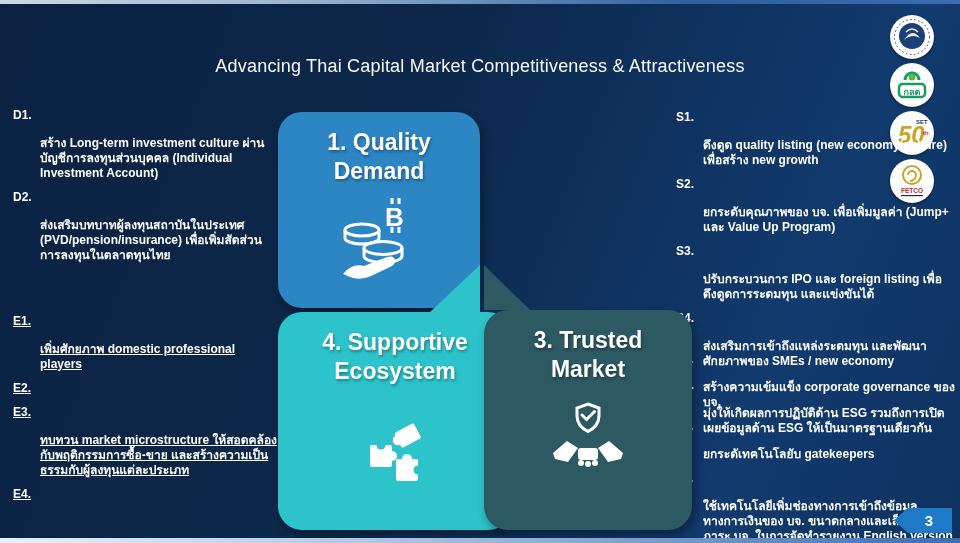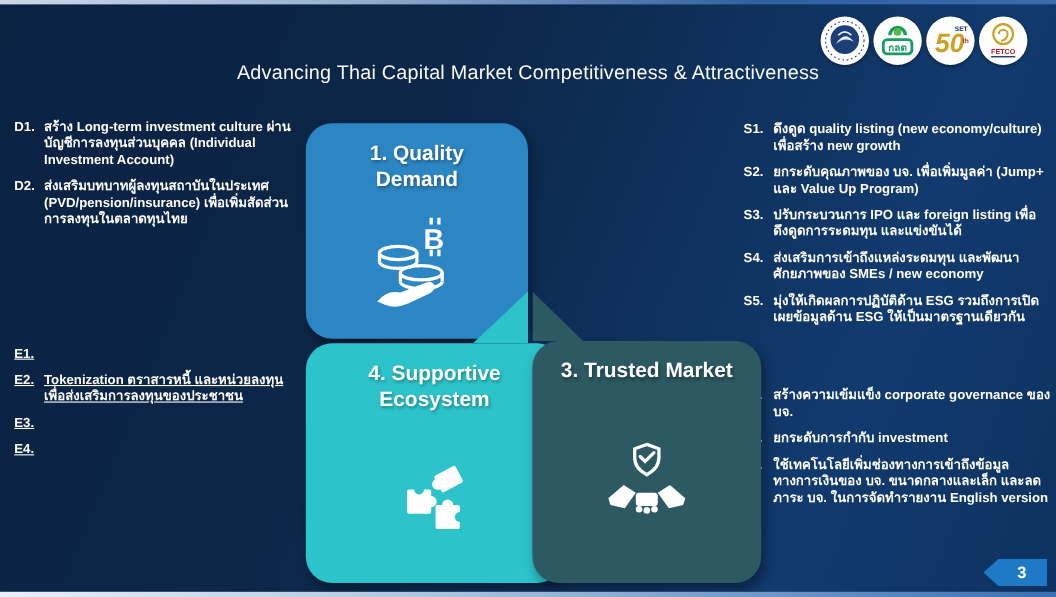--- a/index.html
+++ b/index.html
@@ -6,50 +6,50 @@
   .slide{
     position:relative;width:960px;height:543px;overflow:hidden;
     background:linear-gradient(112deg,#0a2142 0%,#0c2749 38%,#113a6e 78%,#0e3260 100%);
     font-family:"Liberation Sans","DejaVu Sans",sans-serif;
   }
   .strip-top{position:absolute;top:0;left:0;right:0;height:4px;
     background:linear-gradient(90deg,#ccd8e7,#9db5d1 30%,#30609f 72%,#3a6cae);}
   .strip-bottom{position:absolute;bottom:0;left:0;right:0;height:5px;
     background:linear-gradient(90deg,#e9f0f8,#abc3de 42%,#3a6fb3);}
 
-  .logos{position:absolute;top:15px;right:26px;display:flex;gap:4px;}
+  .logos{position:absolute;top:15px;right:26px;display:flex;gap:4px;flex-direction:column;}
   .logo{width:44px;height:44px;border-radius:50%;background:#fff;
     display:flex;align-items:center;justify-content:center;box-shadow:0 1px 3px rgba(0,0,0,.45);}
 
   .title{position:absolute;top:56px;left:0;right:0;text-align:center;
     color:#f8fbff;font-size:18px;letter-spacing:.2px;}
 
   .col{position:absolute;color:#fff;font-size:12px;line-height:1.25;font-weight:700;}
   .left-col{left:13px;width:266px;}
   .right-col{left:676px;width:282px;}
   .grp-demand{top:108px;}
   .grp-ecosystem{top:314px;text-decoration:underline;}
   .grp-supply{top:110px;}
   .grp-trusted{top:352px;}
   .item{display:flex;margin-bottom:9px;}
   .lbl{flex:0 0 27px;}
-  .txt{flex:1;}
+  .txt{flex:1;margin-top:28px;}
 
   .quad{position:absolute;border-radius:24px;box-shadow:3px 6px 10px rgba(0,0,0,.35);}
   #q1{left:278px;top:112px;width:202px;height:196px;background:#2d86c4;}
   #q2{left:484px;top:112px;width:191px;height:194px;background:#6fb461;}
   #q4{left:278px;top:312px;width:234px;height:218px;background:#2cc3ca;}
   #q3{left:484px;top:310px;width:208px;height:220px;background:#2d5962;}
   .tail{position:absolute;z-index:3;}
   #tail4{left:430px;top:265px;width:50px;height:47px;background:#2cc3ca;
     clip-path:polygon(0 100%,100% 0,100% 100%);}
   #tail3{left:484px;top:265px;width:46px;height:45px;background:#2d5962;
     clip-path:polygon(0 0,100% 100%,0 100%);}
   .quad h2{margin:0;padding:16px 22px 0;text-align:center;color:#fff;
-    font-size:19px;font-weight:700;line-height:1.28;
+    font-size:23px;font-weight:700;line-height:1.28;
     text-shadow:1px 2px 3px rgba(0,0,0,.35);}
   .qicon{position:absolute;left:0;right:0;display:flex;justify-content:center;}
   #q1 .qicon{top:82px;}
   #q2 .qicon{top:96px;}
   #q4 .qicon{top:106px;}
   #q3 .qicon{top:92px;}
 
   .badge{position:absolute;left:894px;top:508px;width:58px;height:25px;background:#1e7ac6;
     clip-path:polygon(0 50%,24% 0,100% 0,100% 100%,24% 100%);
     color:#fff;font-size:15px;font-weight:700;display:flex;align-items:center;
@@ -103,27 +103,28 @@
       <span class="txt">สร้าง Long-term investment culture ผ่านบัญชีการลงทุนส่วนบุคคล (Individual Investment Account)</span>
     </div>
     <div class="item">
       <span class="lbl">D2.</span>
       <span class="txt">ส่งเสริมบทบาทผู้ลงทุนสถาบันในประเทศ (PVD/pension/insurance) เพื่อเพิ่มสัดส่วนการลงทุนในตลาดทุนไทย</span>
     </div>
   </div>
   <div class="col left-col grp-ecosystem">
     <div class="item">
       <span class="lbl">E1.</span>
+      <span class="txt">เพิ่มศักยภาพ domestic professional players</span>
     </div>
     <div class="item">
       <span class="lbl">E2.</span>
-      <span class="txt">Tokenization ตราสารหนี้ และหน่วยลงทุน เพื่อส่งเสริมการลงทุนของประชาชน</span>
     </div>
     <div class="item">
       <span class="lbl">E3.</span>
+      <span class="txt">ทบทวน market microstructure ให้สอดคล้องกับพฤติกรรมการซื้อ-ขาย และสร้างความเป็นธรรมกับผู้ลงทุนแต่ละประเภท</span>
     </div>
     <div class="item">
       <span class="lbl">E4.</span>
     </div>
   </div>
 
   <div class="col right-col grp-supply">
     <div class="item">
       <span class="lbl">S1.</span>
       <span class="txt">ดึงดูด quality listing (new economy/culture) เพื่อสร้าง new growth</span>
@@ -145,21 +146,21 @@
       <span class="txt">มุ่งให้เกิดผลการปฏิบัติด้าน ESG รวมถึงการเปิดเผยข้อมูลด้าน ESG ให้เป็นมาตรฐานเดียวกัน</span>
     </div>
   </div>
   <div class="col right-col grp-trusted">
     <div class="item">
       <span class="lbl">T1.</span>
       <span class="txt">สร้างความเข้มแข็ง corporate governance ของ บจ.</span>
     </div>
     <div class="item">
       <span class="lbl">T2.</span>
-      <span class="txt">ยกระดับการกำกับ investment</span>
+      <span class="txt">ยกระดัเทคโนโลยับ gatekeepers</span>
     </div>
     <div class="item">
       <span class="lbl">T3.</span>
       <span class="txt">ใช้เทคโนโลยีเพิ่มช่องทางการเข้าถึงข้อมูลทางการเงินของ บจ. ขนาดกลางและเล็ก และลดภาระ บจ. ในการจัดทำรายงาน English version</span>
     </div>
   </div>
 
   <div class="quad" id="q1">
     <h2>1. Quality Demand</h2>
     <div class="qicon">

